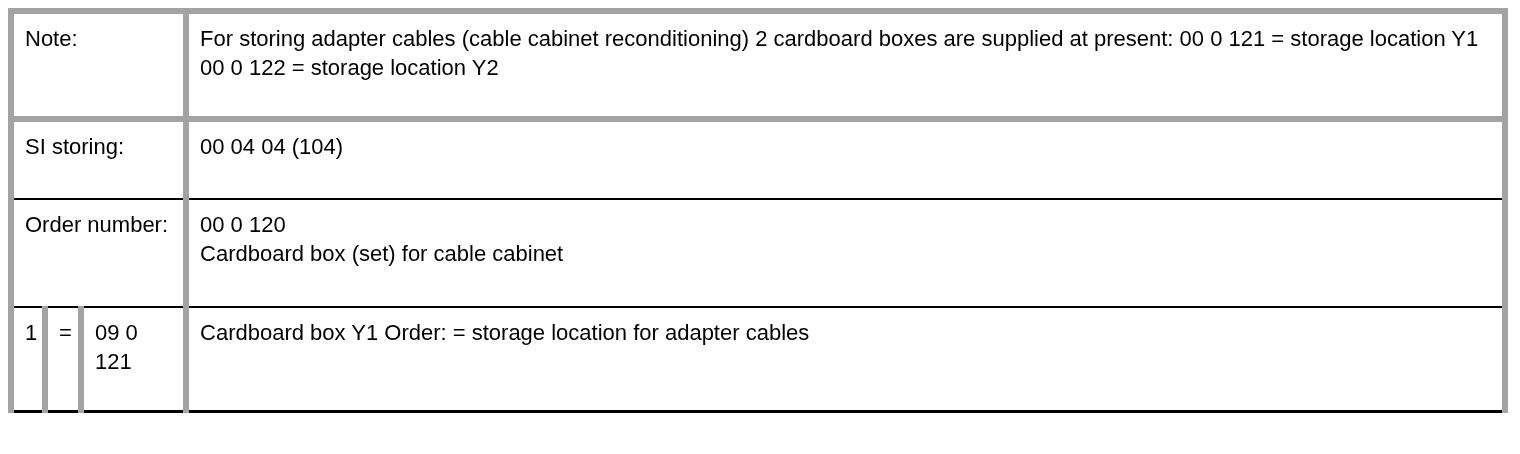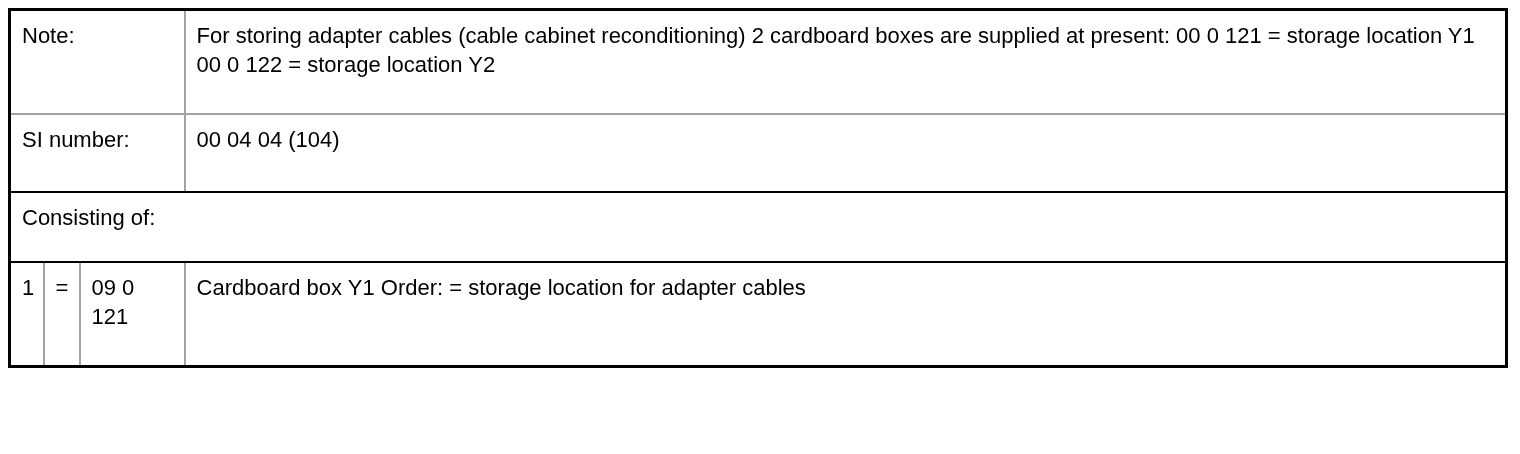--- a/index.html
+++ b/index.html
@@ -30,21 +30,21 @@
     border-collapse: collapse;
     table-layout: fixed;
     background: #ffffff;
   }
 
   table.spec-table {
     border: 3px solid #000000;
   }
 
   table.spec-table td {
-    border: 2px solid #a3a3a3;
+    border: 6px solid #a3a3a3;
     vertical-align: top;
     font-size: 22px;
     line-height: 29px;
     padding: 10px 10px 10px 11px;
     font-family: "Liberation Sans", sans-serif;
     color: #000000;
   }
 
   
   tr.major > td {
@@ -120,33 +120,37 @@
         <td class="label-col" colspan="3">
           <span class="cell-text">Note:</span>
         </td>
         <td class="value-col">
           <span class="cell-text">For storing adapter cables (cable cabinet reconditioning) 2 cardboard boxes are supplied at present: 00 0 121 = storage location Y1 00 0 122 = storage location Y2</span>
         </td>
       </tr>
 
       <tr class="row-si major">
         <td class="label-col" colspan="3">
-          <span class="cell-text">SI number:</span>
+          <span class="cell-text">SI storing:</span>
         </td>
         <td class="value-col">
           <span class="cell-text">00 04 04 (104)</span>
         </td>
       </tr>
 
-
-      <tr class="row-consist major">
-        <td class="full-col" colspan="4">
-          <span class="cell-text">Consisting of:</span>
+      <tr class="row-order major">
+        <td class="label-col" colspan="3">
+          <span class="cell-text">Order number:</span>
+        </td>
+        <td class="value-col">
+          <span class="cell-text">00 0 120</span>
+          <span class="cell-text">Cardboard box (set) for cable cabinet</span>
         </td>
       </tr>
+
 
       <tr class="row-item major">
         <td class="num-col">
           <span class="cell-text">1</span>
         </td>
         <td class="eq-col">
           <span class="cell-text">=</span>
         </td>
         <td class="code-col nowrap-code">
           <span class="cell-text">09 0 121</span>

